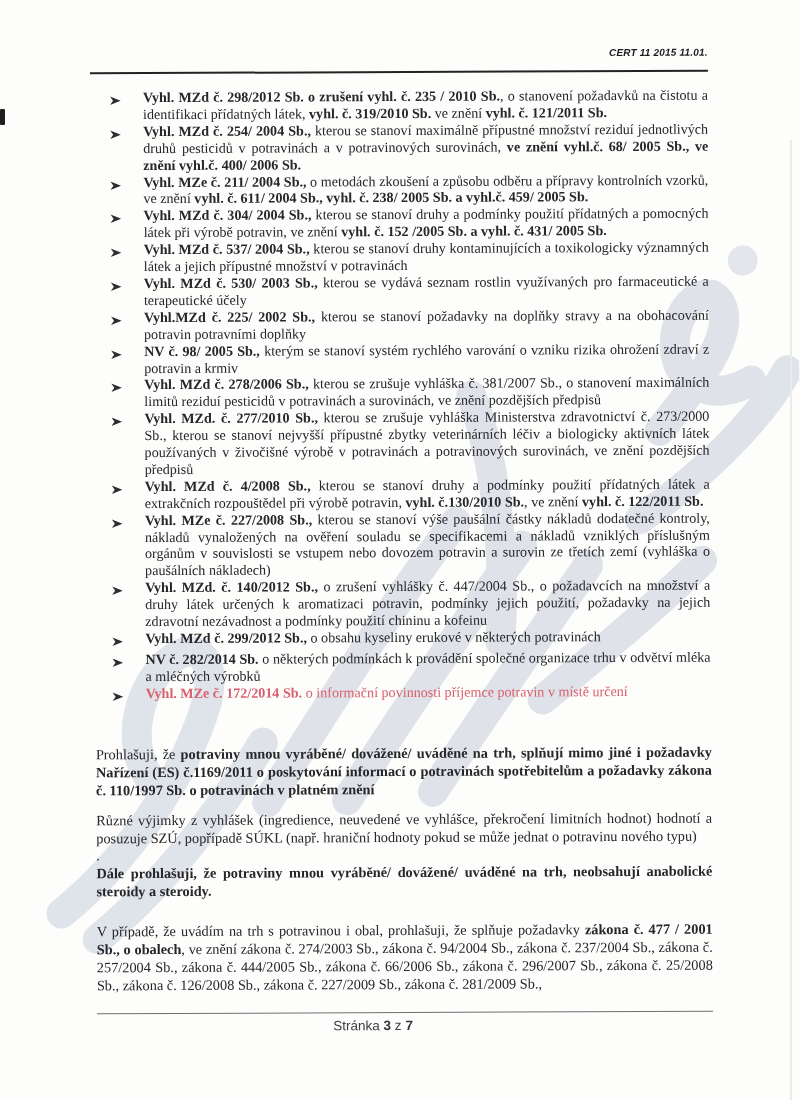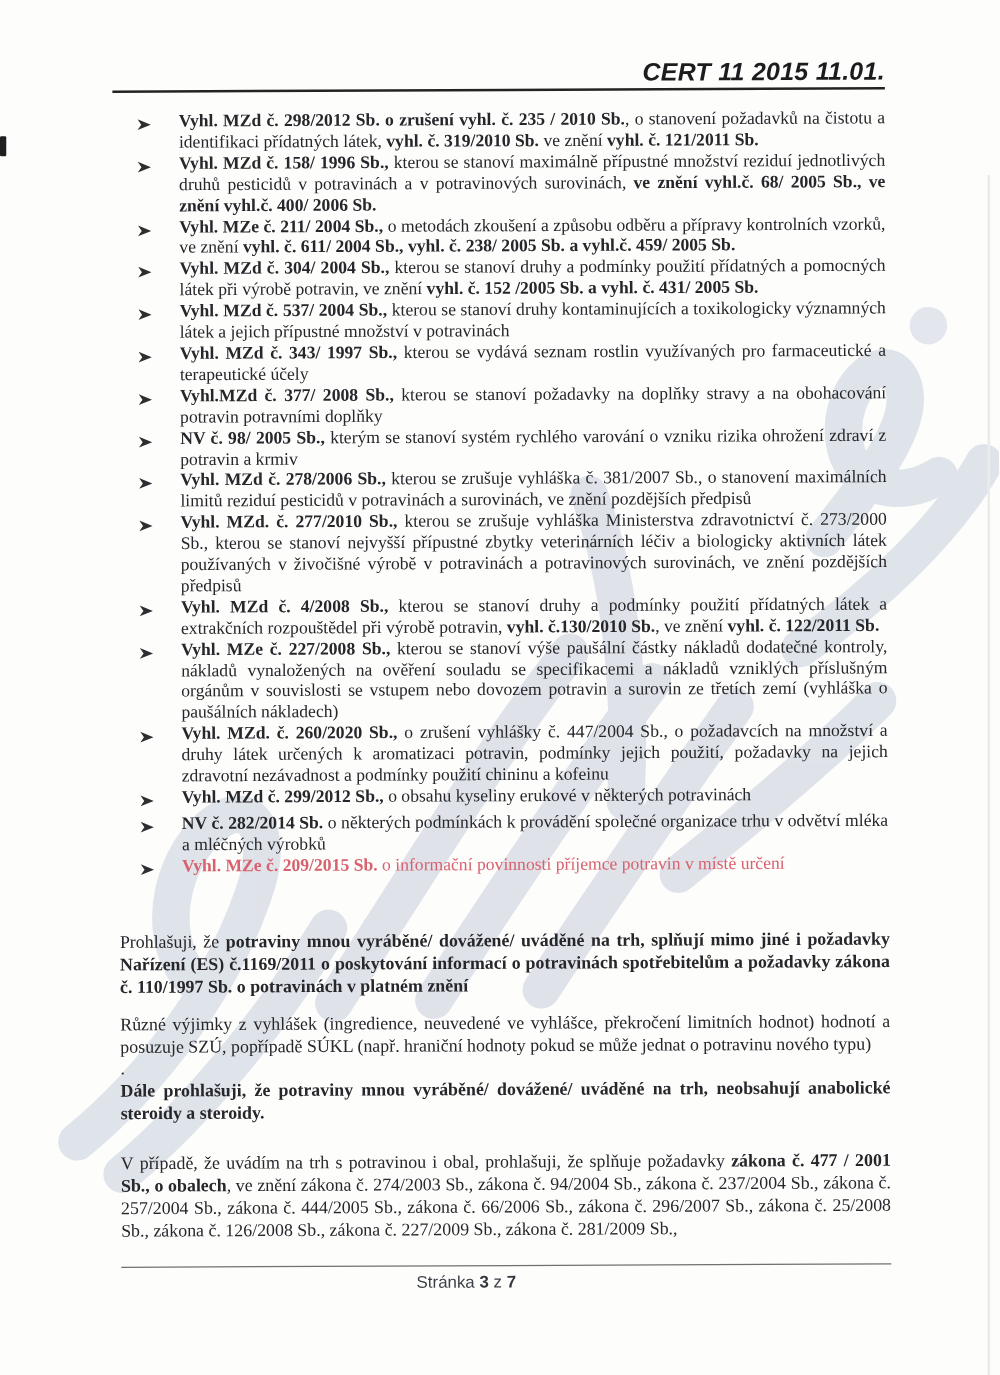--- a/index.html
+++ b/index.html
@@ -5,21 +5,21 @@
   html,body{margin:0;padding:0;background:#ffffff;}
   .page{
     position:relative;width:800px;height:1100px;background:#fdfdfc;overflow:hidden;
     font-family:"Liberation Serif",serif;color:#26262b;
   }
   .content{position:absolute;left:0;top:0;width:800px;height:1100px;transform:rotate(-0.25deg);}
   .watermark{position:absolute;left:0;top:0;z-index:0;pointer-events:none;}
   .header-text{
     position:absolute;top:48px;right:90px;z-index:2;
     font-family:"Liberation Sans",sans-serif;font-style:italic;font-weight:bold;
-    font-size:20px;letter-spacing:.2px;color:#1c1c1f;
+    font-size:10px;letter-spacing:.2px;color:#1c1c1f;
   }
   .header-rule{position:absolute;top:71px;left:92px;width:618px;height:2px;background:#232323;z-index:2;}
   .law-list{position:absolute;top:88px;left:112px;width:598px;z-index:1;}
   .li{display:flex;align-items:flex-start;}
   .bullet{flex:0 0 33px;width:33px;padding-top:3px;}
   .li-text{flex:1;font-size:14.1px;line-height:16.9px;text-align:justify;}
   .b{font-weight:bold;}
   .paras{position:absolute;top:744px;left:95px;width:616px;z-index:1;
          font-size:14.3px;line-height:18px;text-align:justify;}
   .p{margin:0;}
@@ -66,21 +66,21 @@
         <div class="li">
           <span class="bullet"><svg width="11" height="11" viewBox="0 0 11 11">
               <polygon points="0,1.2 10.6,5.5 0,9.8 3,5.5" fill="#2e2e31"></polygon>
             </svg></span>
           <div class="li-text"><span class="b">Vyhl. MZd č. 298/2012 Sb. o zrušení vyhl. č. 235 / 2010 Sb.</span><span>, o stanovení požadavků na čistotu a identifikaci přídatných látek, </span><span class="b">vyhl. č. 319/2010 Sb.</span><span> ve znění </span><span class="b">vyhl. č. 121/2011 Sb.</span></div>
         </div>
         <div class="li">
           <span class="bullet"><svg width="11" height="11" viewBox="0 0 11 11">
               <polygon points="0,1.2 10.6,5.5 0,9.8 3,5.5" fill="#2e2e31"></polygon>
             </svg></span>
-          <div class="li-text"><span class="b">Vyhl. MZd č. 158/ 1996 Sb.,</span><span> kterou se stanoví maximálně přípustné množství reziduí jednotlivých druhů pesticidů v potravinách a v potravinových surovinách, </span><span class="b">ve znění vyhl.č. 68/ 2005 Sb., ve znění vyhl.č. 400/ 2006 Sb.</span></div>
+          <div class="li-text"><span class="b">Vyhl. MZd č. 254/ 2004 Sb.,</span><span> kterou se stanoví maximálně přípustné množství reziduí jednotlivých druhů pesticidů v potravinách a v potravinových surovinách, </span><span class="b">ve znění vyhl.č. 68/ 2005 Sb., ve znění vyhl.č. 400/ 2006 Sb.</span></div>
         </div>
         <div class="li">
           <span class="bullet"><svg width="11" height="11" viewBox="0 0 11 11">
               <polygon points="0,1.2 10.6,5.5 0,9.8 3,5.5" fill="#2e2e31"></polygon>
             </svg></span>
           <div class="li-text"><span class="b">Vyhl. MZe č. 211/ 2004 Sb.,</span><span> o metodách zkoušení a způsobu odběru a přípravy kontrolních vzorků, ve znění </span><span class="b">vyhl. č. 611/ 2004 Sb., vyhl. č. 238/ 2005 Sb. a vyhl.č. 459/ 2005 Sb.</span></div>
         </div>
         <div class="li">
           <span class="bullet"><svg width="11" height="11" viewBox="0 0 11 11">
               <polygon points="0,1.2 10.6,5.5 0,9.8 3,5.5" fill="#2e2e31"></polygon>
@@ -90,27 +90,27 @@
         <div class="li">
           <span class="bullet"><svg width="11" height="11" viewBox="0 0 11 11">
               <polygon points="0,1.2 10.6,5.5 0,9.8 3,5.5" fill="#2e2e31"></polygon>
             </svg></span>
           <div class="li-text"><span class="b">Vyhl. MZd č. 537/ 2004 Sb.,</span><span> kterou se stanoví druhy kontaminujících a toxikologicky významných látek a jejich přípustné množství v potravinách</span></div>
         </div>
         <div class="li">
           <span class="bullet"><svg width="11" height="11" viewBox="0 0 11 11">
               <polygon points="0,1.2 10.6,5.5 0,9.8 3,5.5" fill="#2e2e31"></polygon>
             </svg></span>
-          <div class="li-text"><span class="b">Vyhl. MZd č. 343/ 1997 Sb.,</span><span> kterou se vydává seznam rostlin využívaných pro farmaceutické a terapeutické účely</span></div>
+          <div class="li-text"><span class="b">Vyhl. MZd č. 530/ 2003 Sb.,</span><span> kterou se vydává seznam rostlin využívaných pro farmaceutické a terapeutické účely</span></div>
         </div>
         <div class="li">
           <span class="bullet"><svg width="11" height="11" viewBox="0 0 11 11">
               <polygon points="0,1.2 10.6,5.5 0,9.8 3,5.5" fill="#2e2e31"></polygon>
             </svg></span>
-          <div class="li-text"><span class="b">Vyhl.MZd č. 377/ 2008 Sb.,</span><span> kterou se stanoví požadavky na doplňky stravy a na obohacování potravin potravními doplňky</span></div>
+          <div class="li-text"><span class="b">Vyhl.MZd č. 225/ 2002 Sb.,</span><span> kterou se stanoví požadavky na doplňky stravy a na obohacování potravin potravními doplňky</span></div>
         </div>
         <div class="li">
           <span class="bullet"><svg width="11" height="11" viewBox="0 0 11 11">
               <polygon points="0,1.2 10.6,5.5 0,9.8 3,5.5" fill="#2e2e31"></polygon>
             </svg></span>
           <div class="li-text"><span class="b">NV č. 98/ 2005 Sb.,</span><span> kterým se stanoví systém rychlého varování o vzniku rizika ohrožení zdraví z potravin a krmiv</span></div>
         </div>
         <div class="li">
           <span class="bullet"><svg width="11" height="11" viewBox="0 0 11 11">
               <polygon points="0,1.2 10.6,5.5 0,9.8 3,5.5" fill="#2e2e31"></polygon>
@@ -132,39 +132,39 @@
         <div class="li">
           <span class="bullet"><svg width="11" height="11" viewBox="0 0 11 11">
               <polygon points="0,1.2 10.6,5.5 0,9.8 3,5.5" fill="#2e2e31"></polygon>
             </svg></span>
           <div class="li-text"><span class="b">Vyhl. MZe č. 227/2008 Sb.,</span><span> kterou se stanoví výše paušální částky nákladů dodatečné kontroly, nákladů vynaložených na ověření souladu se specifikacemi a nákladů vzniklých příslušným orgánům v souvislosti se vstupem nebo dovozem potravin a surovin ze třetích zemí (vyhláška o paušálních nákladech)</span></div>
         </div>
         <div class="li">
           <span class="bullet"><svg width="11" height="11" viewBox="0 0 11 11">
               <polygon points="0,1.2 10.6,5.5 0,9.8 3,5.5" fill="#2e2e31"></polygon>
             </svg></span>
-          <div class="li-text"><span class="b">Vyhl. MZd. č. 260/2020 Sb.,</span><span> o zrušení vyhlášky č. 447/2004 Sb., o požadavcích na množství a druhy látek určených k aromatizaci potravin, podmínky jejich použití, požadavky na jejich zdravotní nezávadnost a podmínky použití chininu a kofeinu</span></div>
+          <div class="li-text"><span class="b">Vyhl. MZd. č. 140/2012 Sb.,</span><span> o zrušení vyhlášky č. 447/2004 Sb., o požadavcích na množství a druhy látek určených k aromatizaci potravin, podmínky jejich použití, požadavky na jejich zdravotní nezávadnost a podmínky použití chininu a kofeinu</span></div>
         </div>
         <div class="li">
           <span class="bullet"><svg width="11" height="11" viewBox="0 0 11 11">
               <polygon points="0,1.2 10.6,5.5 0,9.8 3,5.5" fill="#2e2e31"></polygon>
             </svg></span>
           <div class="li-text"><span class="b">Vyhl. MZd č. 299/2012 Sb.,</span><span> o obsahu kyseliny erukové v některých potravinách</span></div>
         </div>
         <div class="li">
           <span class="bullet"><svg width="11" height="11" viewBox="0 0 11 11">
               <polygon points="0,1.2 10.6,5.5 0,9.8 3,5.5" fill="#2e2e31"></polygon>
             </svg></span>
           <div class="li-text"><span class="b">NV č. 282/2014 Sb.</span><span> o některých podmínkách k provádění společné organizace trhu v odvětví mléka a mléčných výrobků</span></div>
         </div>
         <div class="li" style="color: rgb(216, 97, 110);">
           <span class="bullet"><svg width="11" height="11" viewBox="0 0 11 11">
               <polygon points="0,1.2 10.6,5.5 0,9.8 3,5.5" fill="#2e2e31"></polygon>
             </svg></span>
-          <div class="li-text"><span class="b">Vyhl. MZe č. 209/2015 Sb.</span><span> o informační povinnosti příjemce potravin v místě určení</span></div>
+          <div class="li-text"><span class="b">Vyhl. MZe č. 172/2014 Sb.</span><span> o informační povinnosti příjemce potravin v místě určení</span></div>
         </div>
       </div>
 
     <div class="paras" id="paras">
         <p class="p p-declaration"><span>Prohlašuji, že </span><span class="b">potraviny mnou vyráběné/ dovážené/ uváděné na trh, splňují mimo jiné i požadavky Nařízení (ES) č.1169/2011 o poskytování informací o potravinách spotřebitelům a požadavky zákona č. 110/1997 Sb. o potravinách v platném znění</span></p>
         <p class="p p-exceptions"><span>Různé výjimky z vyhlášek (ingredience, neuvedené ve vyhlášce, překročení limitních hodnot) hodnotí a posuzuje SZÚ, popřípadě SÚKL (např. hraniční hodnoty pokud se může jednat o potravinu nového typu)</span></p>
         <p class="p p-dot"><span>.</span></p>
         <p class="p p-anabolic"><span class="b">Dále prohlašuji, že potraviny mnou vyráběné/ dovážené/ uváděné na trh, neobsahují anabolické steroidy a steroidy.</span></p>
         <p class="p p-packaging"><span>V případě, že uvádím na trh s potravinou i obal, prohlašuji, že splňuje požadavky </span><span class="b">zákona č. 477 / 2001 Sb., o obalech</span><span>, ve znění zákona č. 274/2003 Sb., zákona č. 94/2004 Sb., zákona č. 237/2004 Sb., zákona č. 257/2004 Sb., zákona č. 444/2005 Sb., zákona č. 66/2006 Sb., zákona č. 296/2007 Sb., zákona č. 25/2008 Sb., zákona č. 126/2008 Sb., zákona č. 227/2009 Sb., zákona č. 281/2009 Sb.,</span></p>
       </div>

